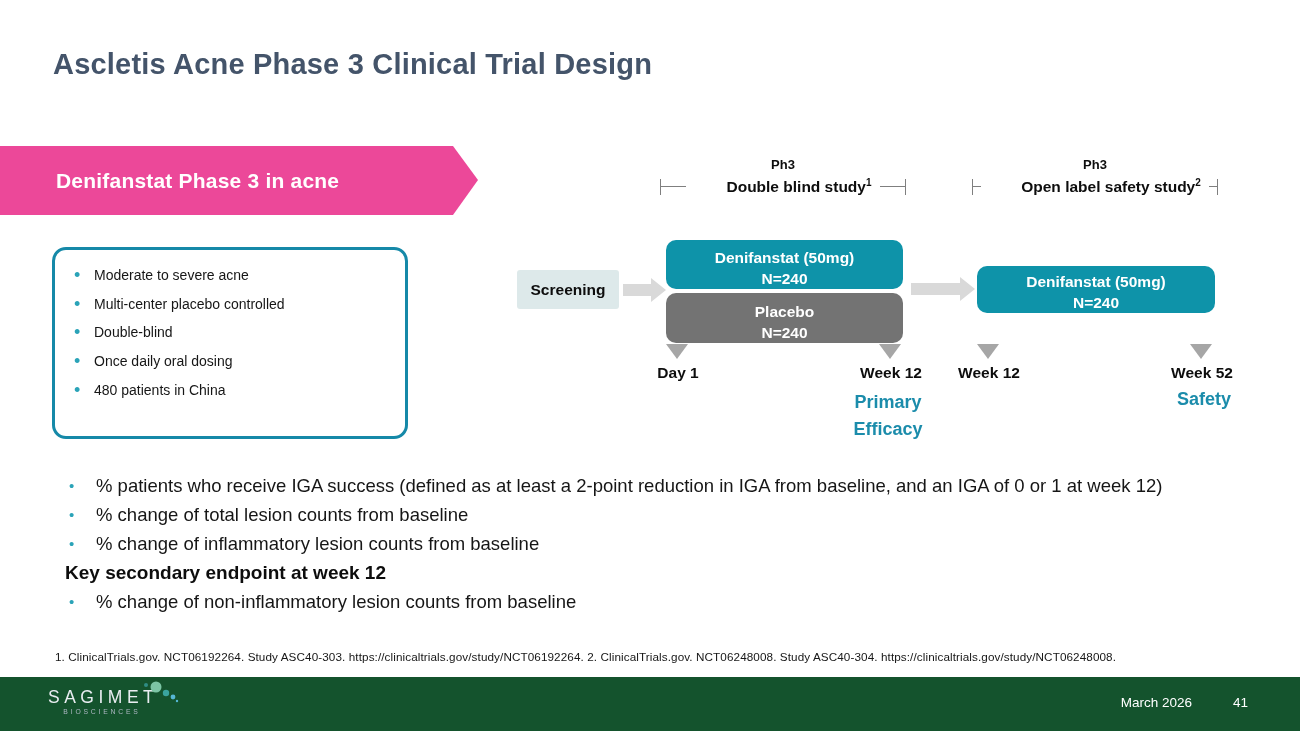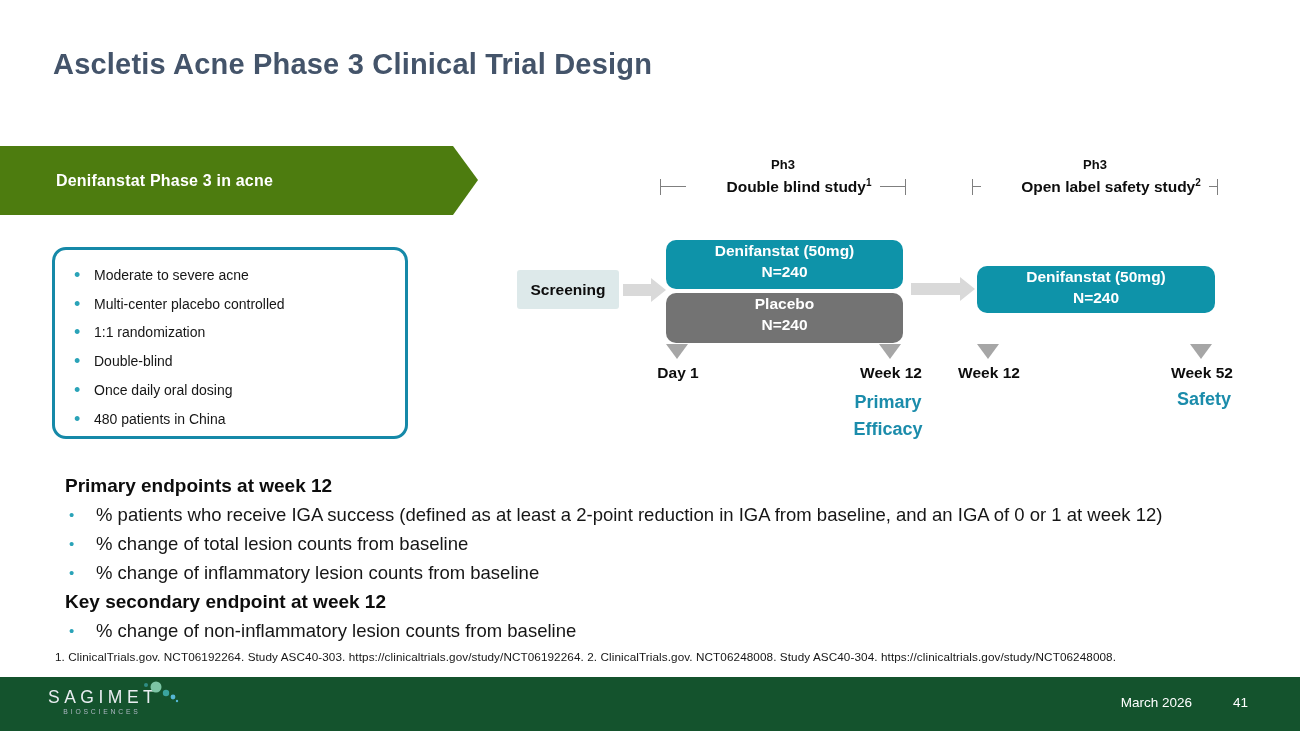--- a/index.html
+++ b/index.html
@@ -16,25 +16,25 @@
   
   .slide-title {
     left:53px; top:48px;
     font-size:29px; font-weight:bold; color:#44546a;
     letter-spacing:.2px;
   }
 
   
   .banner {
     left:0; top:146px; width:478px; height:69px;
-    background:#4d7c0f;
+    background:#ec4899;
     clip-path:polygon(0 0, 453px 0, 478px 34px, 453px 69px, 0 69px);
     display:flex; align-items:center;
     padding-left:56px;
-    color:#ffffff; font-size:16px; font-weight:bold;
+    color:#ffffff; font-size:21px; font-weight:bold;
     letter-spacing:.2px;
   }
 
   
   .criteria-box {
     left:52px; top:247px; width:356px; height:192px;
     border:3px solid #1589a8; border-radius:14px;
     padding:11px 8px 8px 14px;
   }
   .criteria-box ul { list-style:none; }
@@ -61,21 +61,21 @@
 
   
   .screening-box {
     left:517px; top:270px; width:102px; height:39px;
     background:#dde9ea; border-radius:3px;
     display:flex; align-items:center; justify-content:center;
     font-size:15.5px; font-weight:bold; color:#0d0d0d;
   }
   .arm-box {
     border-radius:10px; color:#ffffff; text-align:center;
-    display:flex; flex-direction:column; justify-content:flex-start;
+    display:flex; flex-direction:column; justify-content:flex-end;
     font-size:15.5px; font-weight:bold; line-height:21px;
   }
   .arm-teal { background:#0e93a9; }
   .arm-slate { background:#737373; }
   .arm1 { left:666px; top:240px; width:237px; height:49px; }
   .arm2 { left:666px; top:293px; width:237px; height:50px; }
   .arm3 { left:977px; top:266px; width:238px; height:47px; }
 
   .flow-arrow { display:flex; align-items:center; }
   .flow-arrow .shaft { height:12px; background:#d9d9d9; flex:1; }
@@ -151,21 +151,20 @@
 <div class="abs slide-title">Ascletis Acne Phase 3 Clinical Trial Design</div>
 
 <div class="abs banner">
   <span>Denifanstat Phase 3 in acne</span>
 </div>
 
 <div class="abs criteria-box">
   <ul>
     <li>Moderate to severe acne</li>
     <li>Multi-center placebo controlled</li>
-    <li>1:1 randomization</li>
     <li>Double-blind</li>
     <li>Once daily oral dosing</li>
     <li>480 patients in China</li>
   </ul>
 </div>
 
 <div class="abs study-header" style="left:660px; top:155px; width:246px;">
   <div class="phase">Ph3</div>
   <div class="bracket-row">
     <span class="tick"></span>
@@ -223,21 +222,20 @@
 
 <div class="abs milestone-label" style="left:678px; top:364px;">Day 1</div>
 <div class="abs milestone-label" style="left:891px; top:364px;">Week 12</div>
 <div class="abs milestone-label" style="left:989px; top:364px;">Week 12</div>
 <div class="abs milestone-label" style="left:1202px; top:364px;">Week 52</div>
 
 <div class="abs milestone-sub" style="left:888px; top:389px;">Primary Efficacy</div>
 <div class="abs milestone-sub" style="left:1204px; top:386px;">Safety</div>
 
 <div class="abs endpoints">
-  <h3>Primary endpoints at week 12</h3>
   <ul>
     <li>% patients who receive IGA success (defined as at least a 2-point reduction in IGA from baseline, and an IGA of 0 or 1 at week 12)</li>
     <li>% change of total lesion counts from baseline</li>
     <li>% change of inflammatory lesion counts from baseline</li>
   </ul>
   <h3>Key secondary endpoint at week 12</h3>
   <ul>
     <li>% change of non-inflammatory lesion counts from baseline</li>
   </ul>
 </div>

